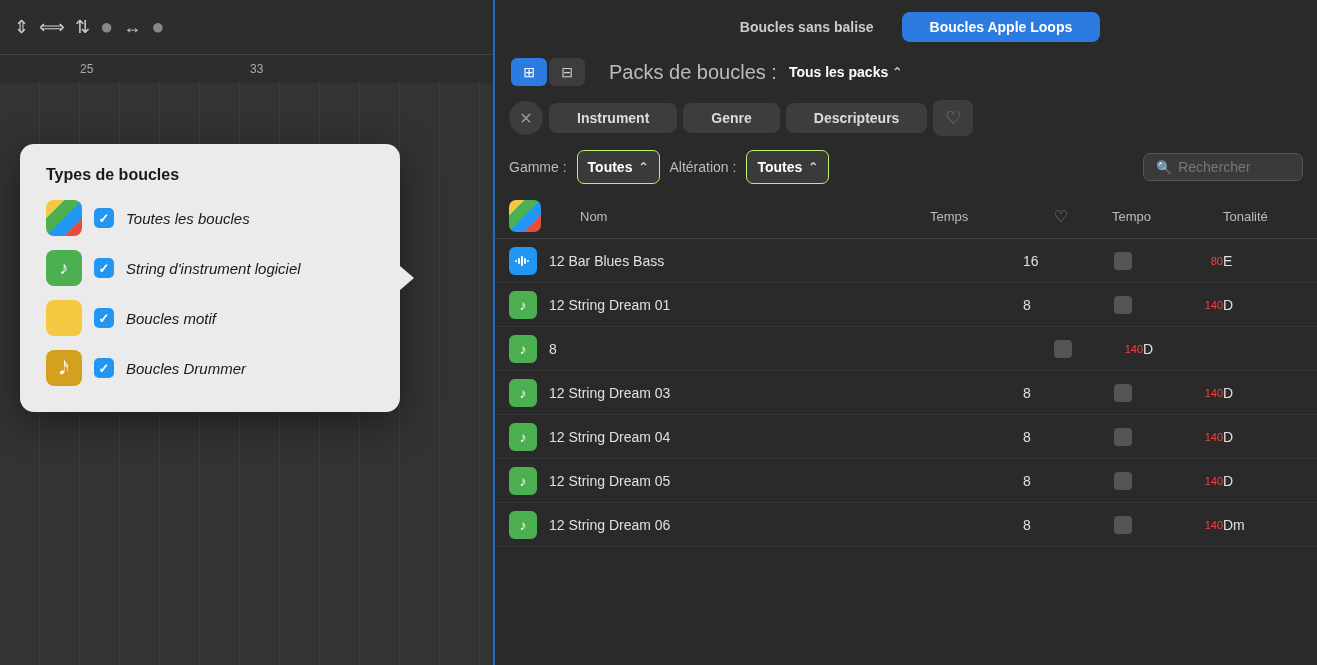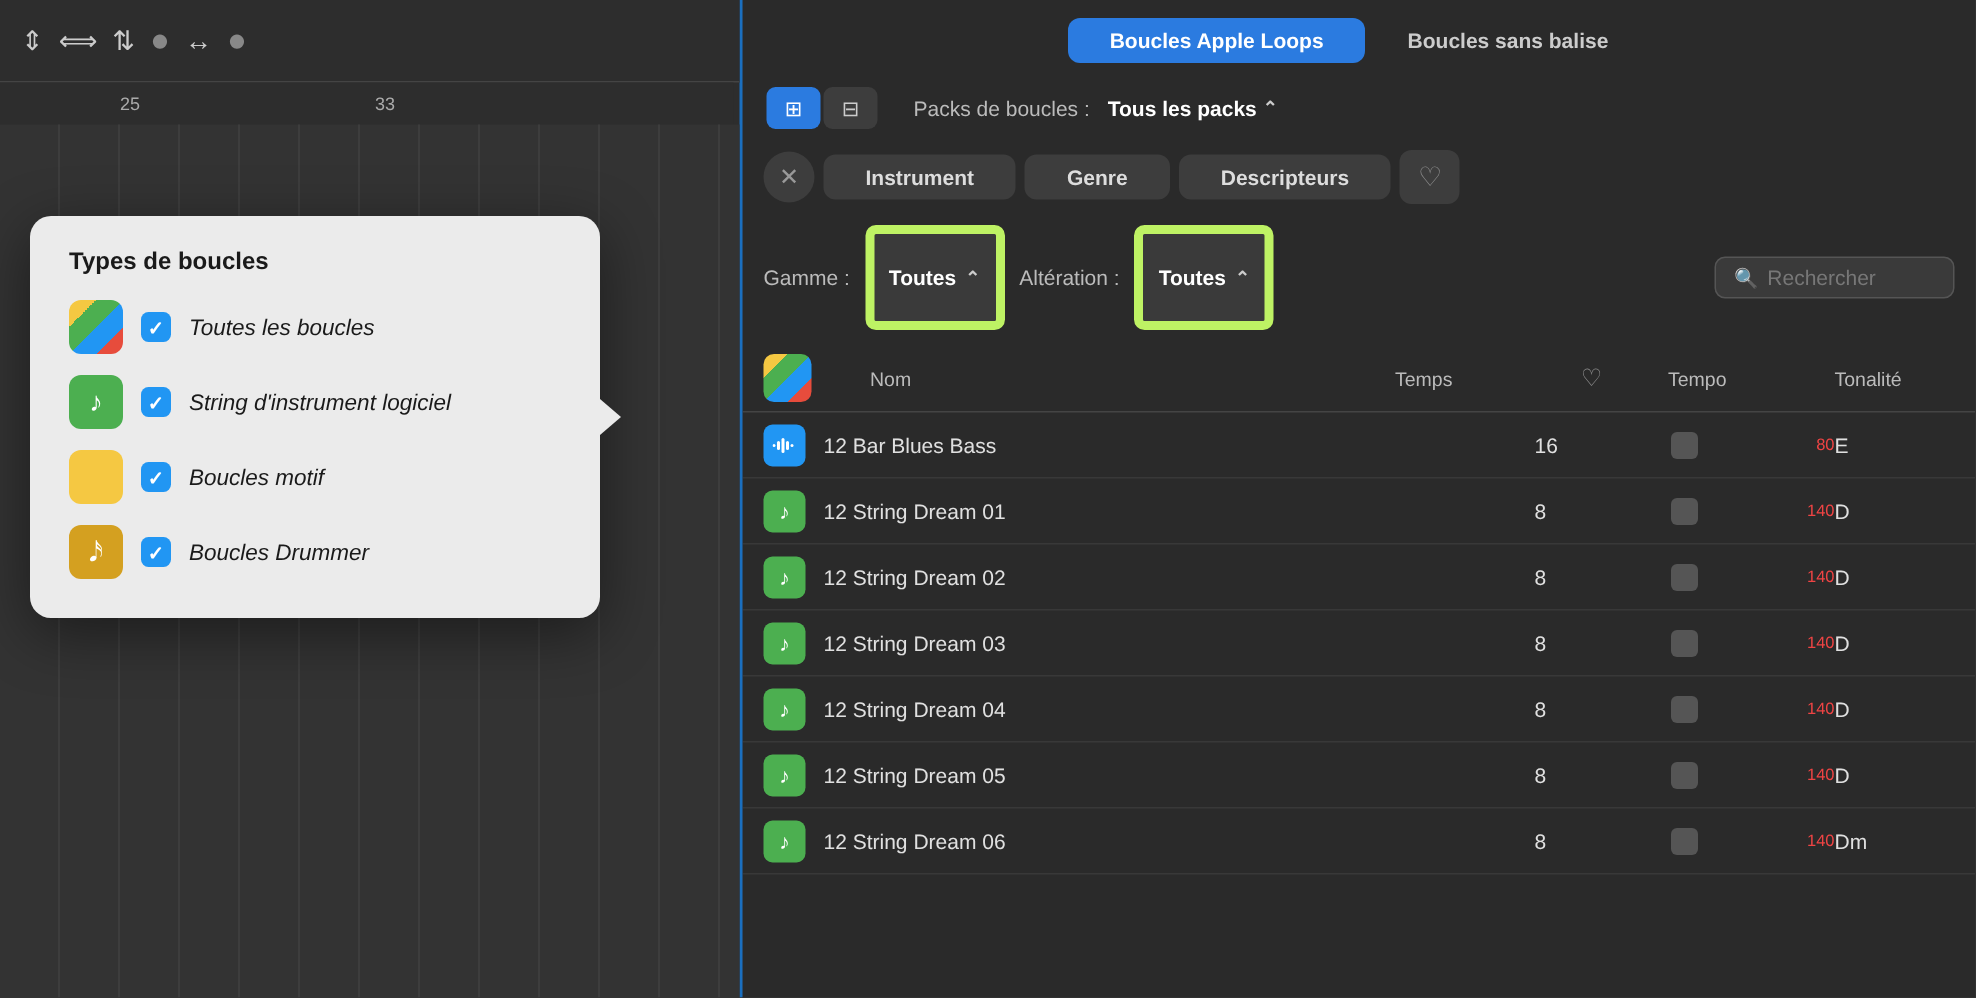--- a/index.html
+++ b/index.html
@@ -225,21 +225,21 @@
       align-items: center;
       justify-content: center;
     }
 
     .view-btn.active-view {
       background: #2b7be0;
     }
 
     .packs-label {
       color: #bbb;
-      font-size: 14px;
+      font-size: 20px;
       margin-left: 12px;
     }
 
     .packs-select {
       color: #fff;
       font-size: 14px;
       font-weight: 700;
       background: transparent;
       border: none;
       cursor: pointer;
@@ -310,23 +310,23 @@
       background: #2a2a2a;
     }
 
     .gamme-label {
       color: #bbb;
       font-size: 14px;
     }
 
     .gamme-select {
       background: #3a3a3a;
-      border: 6px solid #bef264;
+      border: 1px solid #bef264;
       border-radius: 7px;
-      padding: 21px 10px;
+      padding: 8px 10px;
       color: #fff;
       font-size: 14px;
       font-weight: 600;
       cursor: pointer;
       display: flex;
       align-items: center;
       gap: 6px;
     }
 
     .search-box {
@@ -503,22 +503,22 @@
       <div class="loop-icon icon-drummer" style="color:white; font-size:18px; display:flex; align-items:center; justify-content:center;">𝅘𝅥𝅯</div>
       <div class="checkbox"></div>
       <span class="popup-label">Boucles Drummer</span>
     </div>
   </div>
 </div>
 
 <div class="right-panel">
 
   <div class="top-tabs">
+    <button class="tab-btn inactive">Boucles sans balise</button>
     <button class="tab-btn active">Boucles Apple Loops</button>
-    <button class="tab-btn inactive">Boucles sans balise</button>
   </div>
 
   <div class="controls-row">
     <div class="view-toggle">
       <button class="view-btn active-view">
         <span style="color:white; font-size:14px;">⊞</span>
       </button>
       <button class="view-btn">
         <span style="color:#ccc; font-size:14px;">⊟</span>
       </button>
@@ -595,21 +595,20 @@
       <div class="row-beats">8</div>
       <div class="row-fav">
           <div class="fav-check"></div>
         </div>
       <div class="row-tempo">140</div>
       <div class="row-key">D</div>
     </div>
 
     <div class="table-row">
       <div class="row-icon icon-green-note" style="display:flex;align-items:center;justify-content:center; font-size:14px;">♪</div>
-      <div class="row-name">12 String Dream 02</div>
       <div class="row-beats">8</div>
       <div class="row-fav">
           <div class="fav-check"></div>
         </div>
       <div class="row-tempo">140</div>
       <div class="row-key">D</div>
     </div>
 
     <div class="table-row">
       <div class="row-icon icon-green-note" style="display:flex;align-items:center;justify-content:center; font-size:14px;">♪</div>

